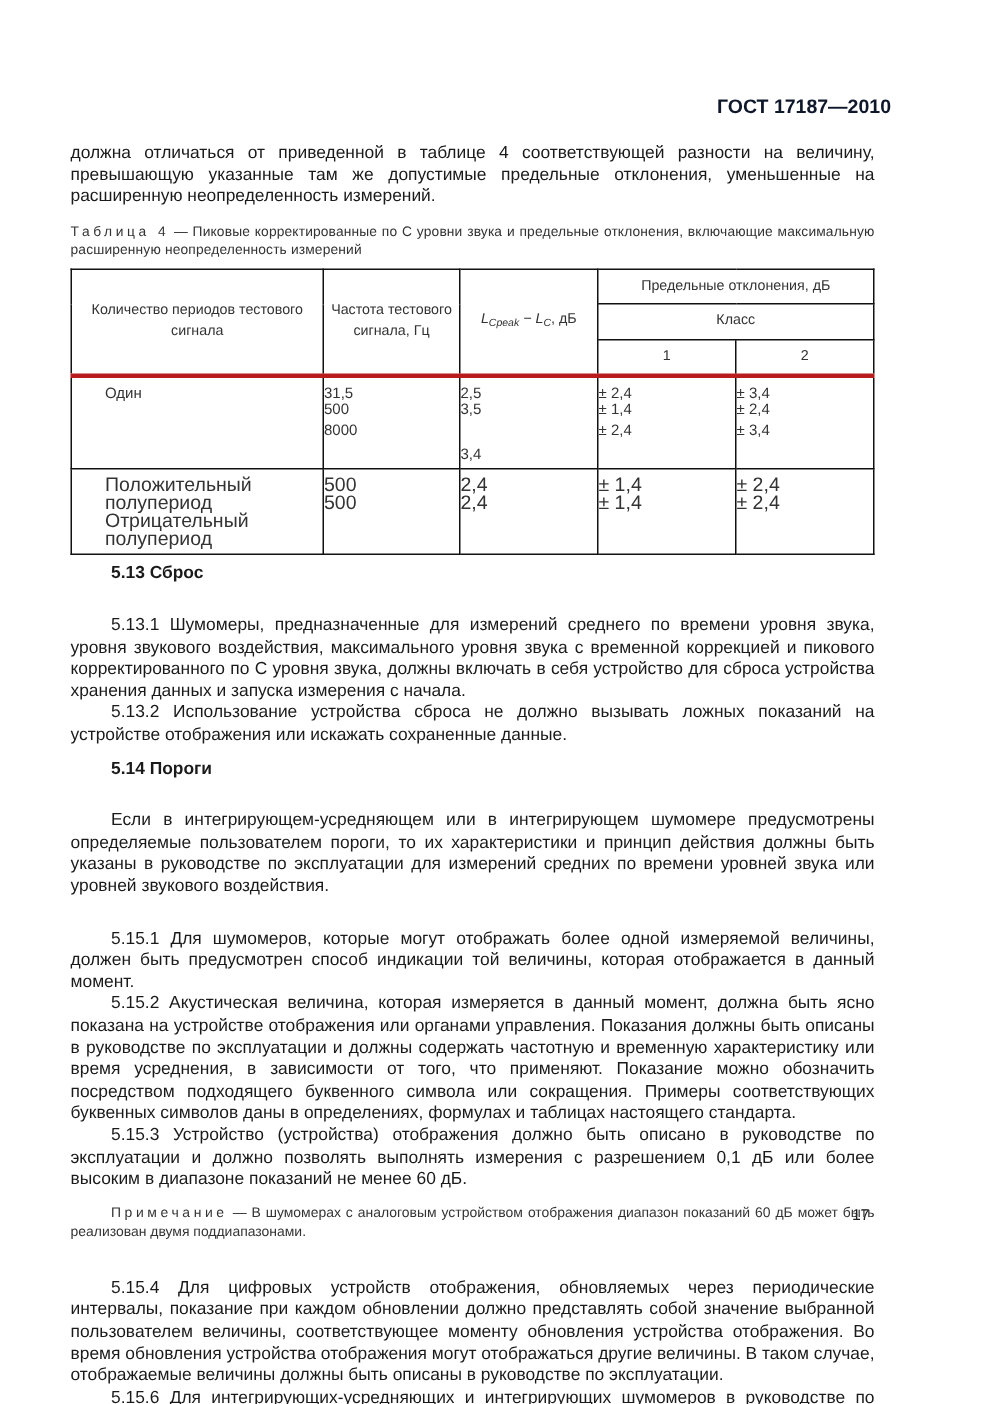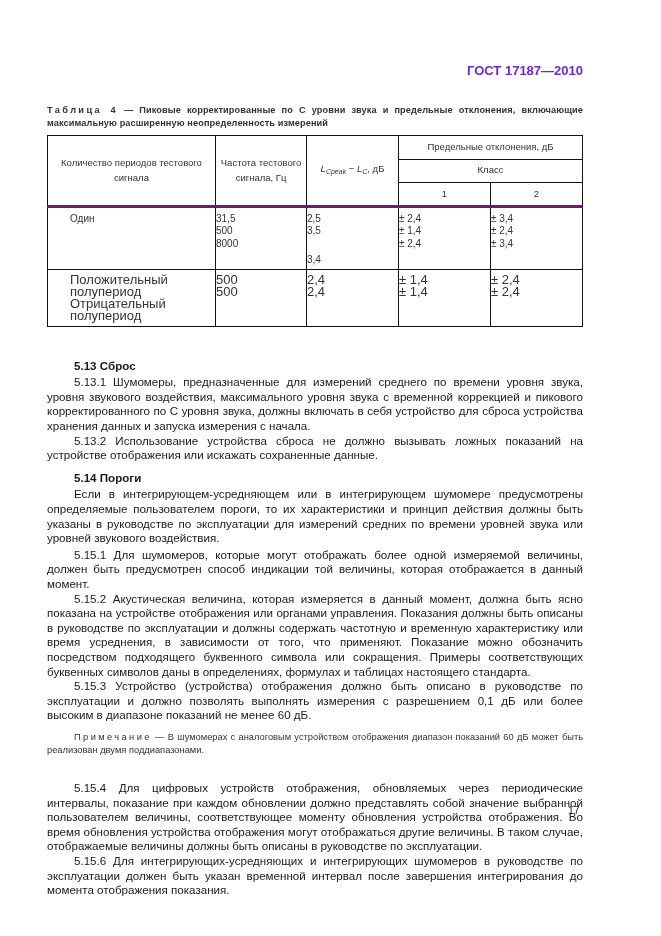--- a/index.html
+++ b/index.html
@@ -1,45 +1,46 @@
 <!DOCTYPE html>
 <html><head>
 <meta charset="utf-8">
 <style>
   html, body { margin: 0; padding: 0; background: #ffffff; }
   body { width: 661px; height: 936px; position: relative; overflow: hidden;
          font-family: "Liberation Sans", sans-serif; color: #1a1a1a; }
-  .header { position: absolute; top: 63px; right: 78px; font-weight: bold; font-size: 13px; color: #6d28d9; padding-left: 20px; }
+  .header { position: absolute; top: 63px; right: 67px; font-weight: bold; font-size: 13px; color: #0f172a; padding-left: 20px; }
   .page { position: absolute; left: 47px; width: 536px; top: 95px; font-size: 11.6px; line-height: 14.6px; }
   p { margin: 0; text-align: justify; }
   .indent { text-indent: 27px; }
-  .caption { font-size: 9.2px; line-height: 12.6px; color: #333; margin-top: 9px; text-align: justify; letter-spacing: 0.1px; font-weight: bold; }
+  .caption { font-size: 9.2px; line-height: 12.6px; color: #333; margin-top: 9px; text-align: justify; letter-spacing: 0.1px; }
   .spaced { letter-spacing: 2.4px; }
   table { border-collapse: collapse; width: 536px; margin-top: 6px; font-size: 9.5px; color: #333; }
   td, th { border: 1px solid #111; font-weight: normal; padding: 0; }
   th { height: 22px; }
   th.tall { height: 69px; }
   tbody.r1 td { padding-top: 5px; padding-bottom: 3px; line-height: 11.5px; vertical-align: top; font-size: 10px; }
-  tbody.r1 { border-top: 3px solid #701a75; }
+  tbody.r1 { border-top: 3px solid #b91c1c; }
   tbody.r2 td { padding-top: 4px; padding-bottom: 4px; line-height: 12px; vertical-align: top; font-size: 13px; }
   td.left { text-align: left; padding-left: 22px; font-size: 10.5px; }
   tbody.r2 td.left { padding-left: 22px; }
   .sub { font-size: 7px; vertical-align: -2px; }
   .ital { font-style: italic; }
   .h2 { font-weight: bold; margin-top: 8px; text-indent: 27px; }
   .note { font-size: 9.3px; line-height: 13px; color: #333; margin-top: 8px; margin-bottom: 24px; }
   .pagenum { position: absolute; top: 804px; left: 568px; font-size: 10.5px; color: #222; }
-  .gap3 { margin-top: 2px; }
+  .gap3 { margin-top: 20px; }
 </style>
 </head>
 <body>
 
 <div class="header">ГОСТ 17187—2010</div>
 
 <div class="page">
+  <p>должна отличаться от приведенной в таблице 4 соответствующей разности на величину, превышающую указанные там же допустимые предельные отклонения, уменьшенные на расширенную неопределенность измерений.</p>
 
   <p class="caption"><span class="spaced">Таблица 4</span><span> — Пиковые корректированные по C уровни звука и предельные отклонения, включающие максимальную расширенную неопределенность измерений</span></p>
 
   <table>
     <thead>
       <tr>
         <th class="tall" rowspan="3" style="width:167px">Количество периодов тестового сигнала</th>
         <th rowspan="3" style="width:90px">Частота тестового сигнала, Гц</th>
         <th rowspan="3" style="width:91px"><span class="ital">L</span><span class="sub ital">Cpeak</span><span class="ital"> − L</span><span class="sub ital">C</span><span>, дБ</span></th>
         <th colspan="2">Предельные отклонения, дБ</th>
@@ -96,21 +97,21 @@
             <div>± 1,4</div>
           </td>
         <td>
             <div>± 2,4</div>
             <div>± 2,4</div>
           </td>
       </tr>
     </tbody>
   </table>
 
-  <p class="h2" style="margin-top:32px">5.13  Сброс</p>
+  <p class="h2" style="margin-top:5px">5.13  Сброс</p>
   <p class="indent gap3">5.13.1  Шумомеры, предназначенные для измерений среднего по времени уровня звука, уровня звукового воздействия, максимального уровня звука с временной коррекцией и пикового корректированного по C уровня звука, должны включать в себя устройство для сброса устройства хранения данных и запуска измерения с начала.</p>
   <p class="indent">5.13.2  Использование устройства сброса не должно вызывать ложных показаний на устройстве отображения или искажать сохраненные данные.</p>
 
   <p class="h2">5.14  Пороги</p>
   <p class="indent gap3">Если в интегрирующем-усредняющем или в интегрирующем шумомере предусмотрены определяемые пользователем пороги, то их характеристики и принцип действия должны быть указаны в руководстве по эксплуатации для измерений средних по времени уровней звука или уровней звукового воздействия.</p>
 
   <p class="indent gap3">5.15.1  Для шумомеров, которые могут отображать более одной измеряемой величины, должен быть предусмотрен способ индикации той величины, которая отображается в данный момент.</p>
   <p class="indent">5.15.2  Акустическая величина, которая измеряется в данный момент, должна быть ясно показана на устройстве отображения или органами управления. Показания должны быть описаны в руководстве по эксплуатации и должны содержать частотную и временную характеристику или время усреднения, в зависимости от того, что применяют. Показание можно обозначить посредством подходящего буквенного символа или сокращения. Примеры соответствующих буквенных символов даны в определениях, формулах и таблицах настоящего стандарта.</p>
   <p class="indent">5.15.3  Устройство (устройства) отображения должно быть описано в руководстве по эксплуатации и должно позволять выполнять измерения с разрешением 0,1 дБ или более высоким в диапазоне показаний не менее 60 дБ.</p>
 

